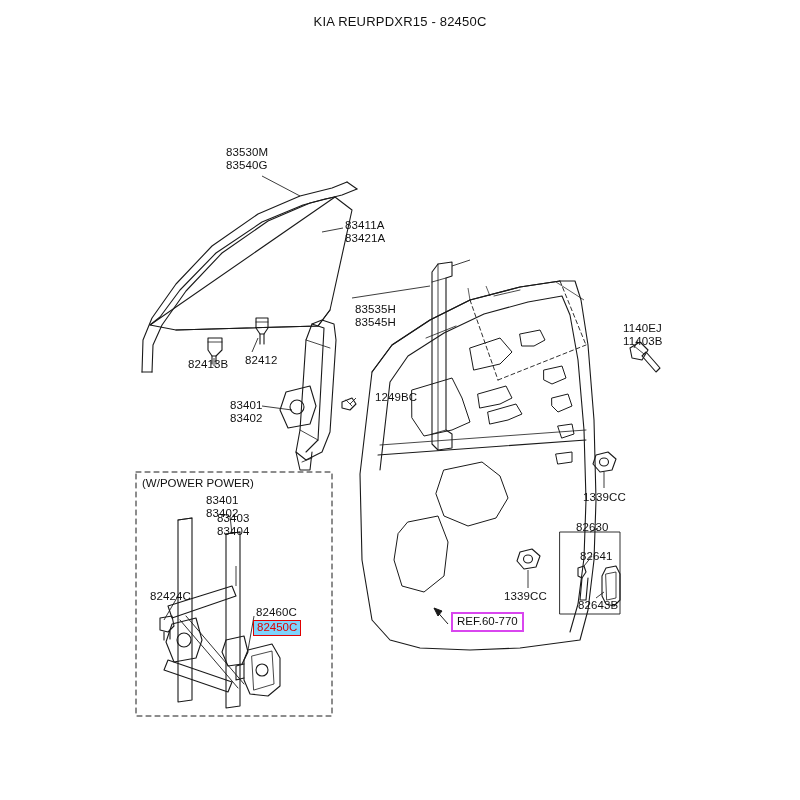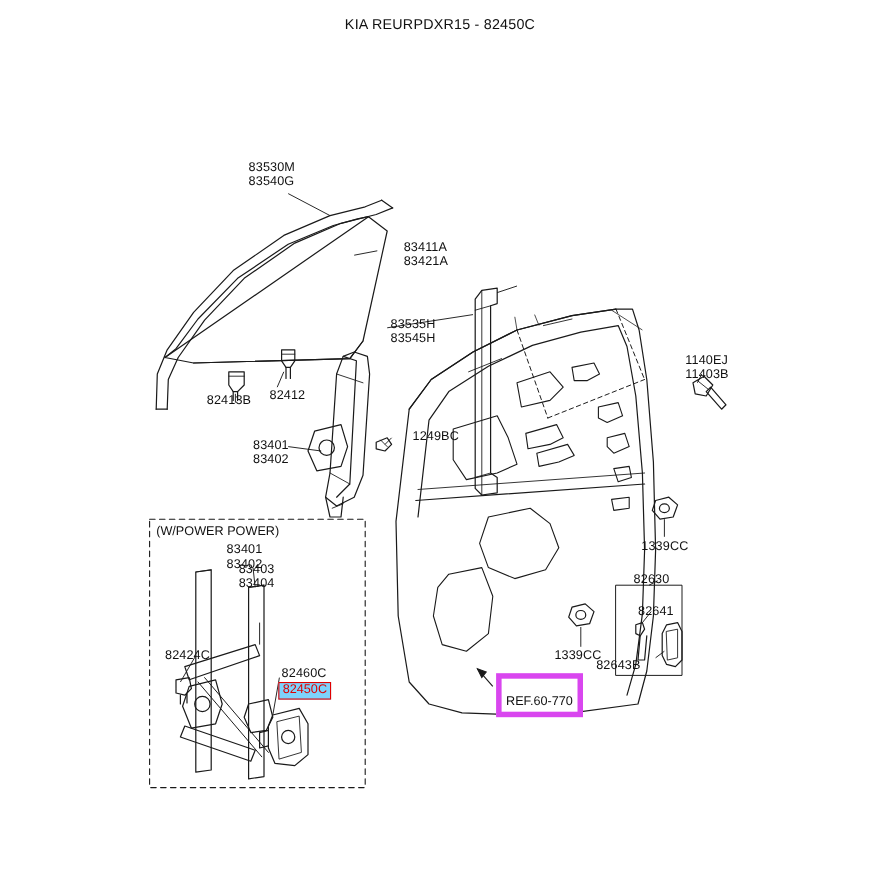--- a/index.html
+++ b/index.html
@@ -45,25 +45,25 @@
     border: 1px solid #e00000;
     background: #7dd3fc;
     color: #e00000;
     font-size: 11.5px;
     padding: 0px 3px 1px 3px;
     line-height: 13px;
     white-space: pre;
   }
   .lbl-box-red2 {
     position: absolute;
-    border: 5px solid #d946ef;
+    border: 2px solid #d946ef;
     background: #ffffff;
     color: #111111;
     font-size: 11.5px;
-    padding: 15px 4px 2px 4px;
+    padding: 1px 4px 2px 4px;
     line-height: 13px;
     white-space: pre;
   }
   .panel-title {
     position: absolute;
     font-size: 11.5px;
     color: #111111;
     white-space: pre;
   }
 </style>
@@ -248,31 +248,31 @@
     </g>
 
     <g fill="#1a1a1a" stroke="#1a1a1a" stroke-width="1">
       <path d="M448,624 L434,608" fill="none"></path>
       <path d="M434,608 L442,611 L438,616 Z"></path>
     </g>
 
   </svg>
 
   <div class="lbl" style="left:226px; top:146px;">83530M<br>83540G</div>
-  <div class="lbl" style="left:345px; top:219px;margin-left:22px;">83411A<br>83421A</div>
-  <div class="lbl" style="left:355px; top:289px;">83535H<br>83545H</div>
+  <div class="lbl" style="left:345px; top:219px;">83411A<br>83421A</div>
+  <div class="lbl" style="left:355px; top:303px;">83535H<br>83545H</div>
   <div class="lbl" style="left:188px; top:358px;">82413B</div>
   <div class="lbl" style="left:245px; top:354px;">82412</div>
   <div class="lbl" style="left:230px; top:399px;">83401<br>83402</div>
   <div class="lbl" style="left:357px; top:391px;margin-left:18px;">1249BC</div>
   <div class="lbl" style="left:623px; top:322px;">1140EJ<br>11403B</div>
   <div class="lbl" style="left:583px; top:491px;">1339CC</div>
   <div class="lbl" style="left:576px; top:521px;">82630</div>
   <div class="lbl" style="left:580px; top:550px;">82641</div>
-  <div class="lbl" style="left:542px; top:599px;">82643B</div>
+  <div class="lbl" style="left:562px; top:599px;padding-left:16px;">82643B</div>
   <div class="lbl" style="left:504px; top:590px;">1339CC</div>
 
   <div class="panel-title" style="left:142px; top:477px;">(W/POWER POWER)</div>
 
   <div class="lbl" style="left:206px; top:494px;">83401<br>83402</div>
   <div class="lbl" style="left:217px; top:512px;">83403<br>83404</div>
   <div class="lbl" style="left:150px; top:590px;text-align:right;">82424C</div>
   <div class="lbl" style="left:256px; top:606px;">82460C</div>
 
   <div class="lbl-box-red" style="left:253px; top:620px;">82450C</div>

